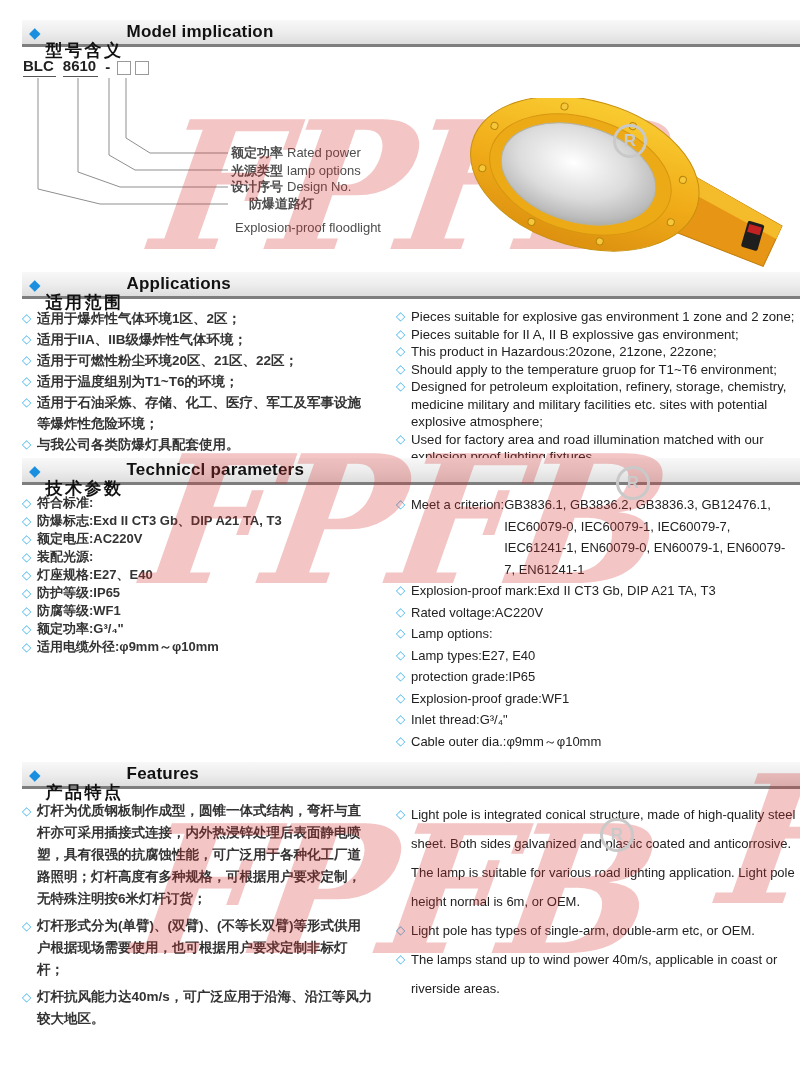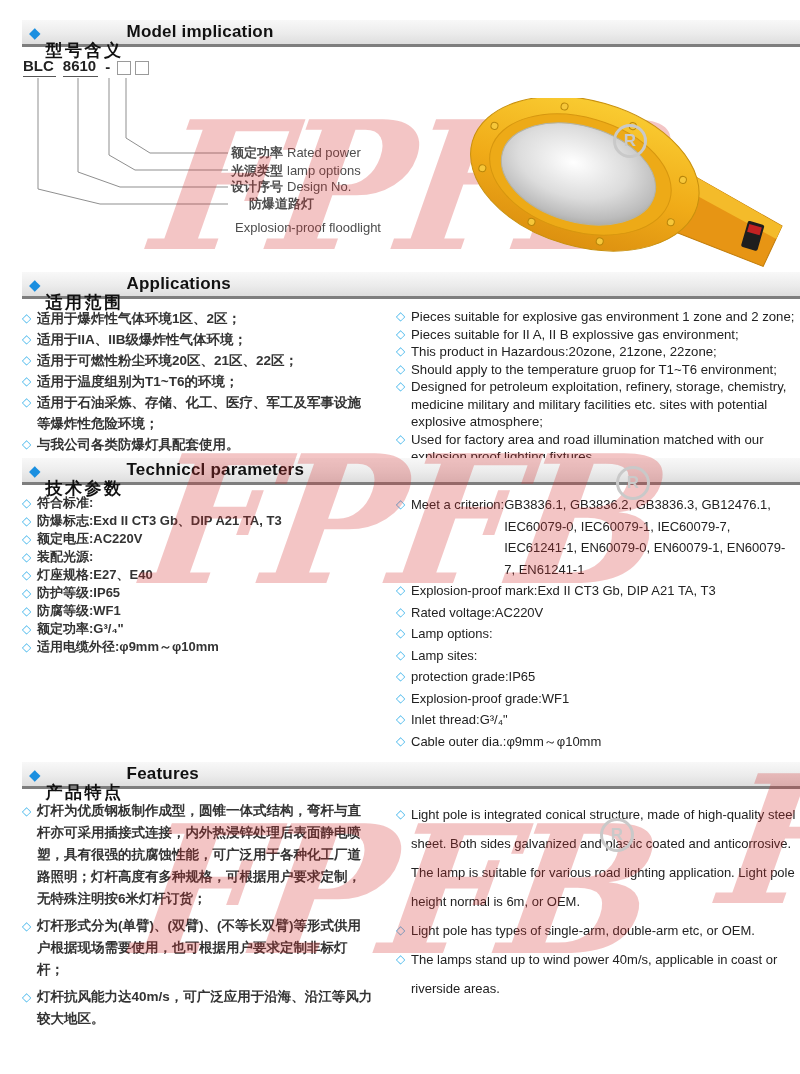--- a/index.html
+++ b/index.html
@@ -273,21 +273,22 @@
           <span class="blt">◇</span>
           <span class="tlb">Rated voltage:</span>
           <span class="tvl"> AC220V</span>
         </div>
       <div class="trow">
           <span class="blt">◇</span>
           <span class="tlb">Lamp options:</span>
         </div>
       <div class="trow">
           <span class="blt">◇</span>
-          <span class="tlb">Lamp sites:</span>
+          <span class="tlb">Lamp types:</span>
+          <span class="tvl">E27, E40</span>
         </div>
       <div class="trow">
           <span class="blt">◇</span>
           <span class="tlb">protection grade:</span>
           <span class="tvl">IP65</span>
         </div>
       <div class="trow">
           <span class="blt">◇</span>
           <span class="tlb">Explosion-proof grade:</span>
           <span class="tvl">WF1</span>

